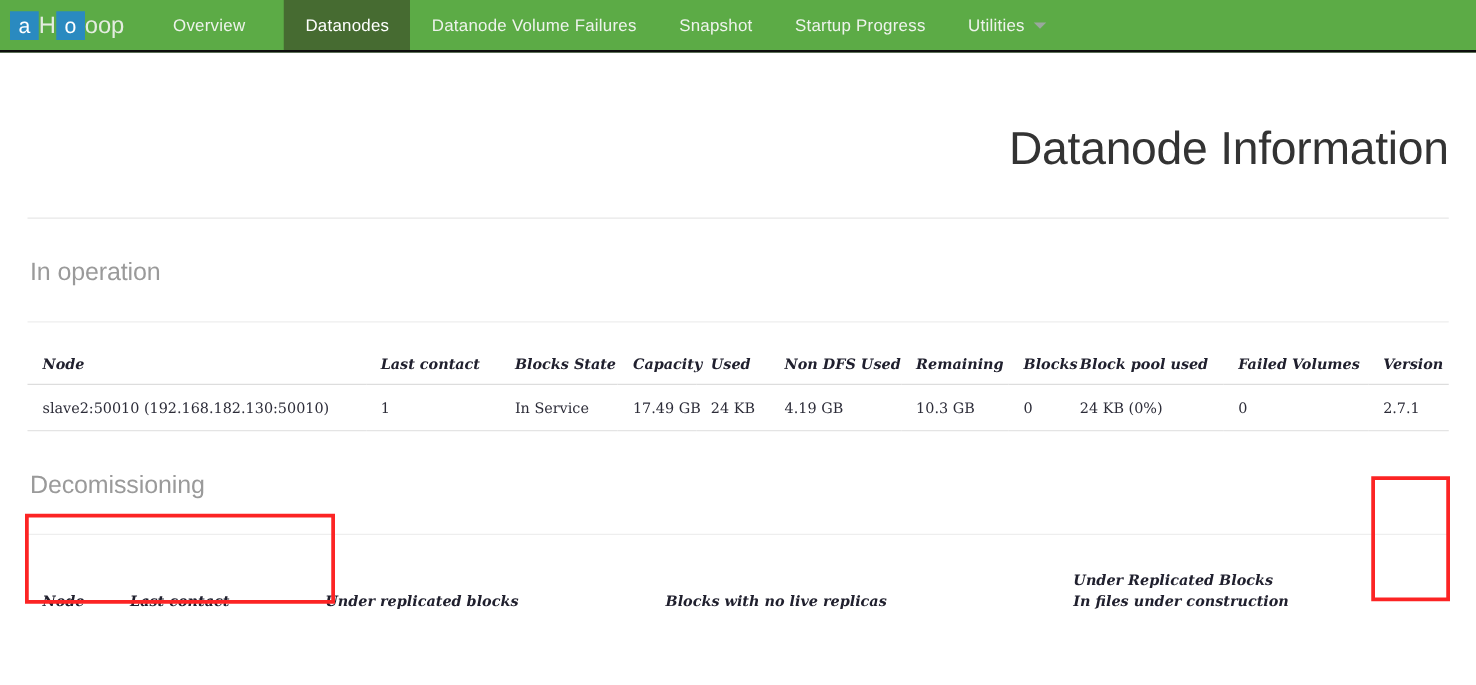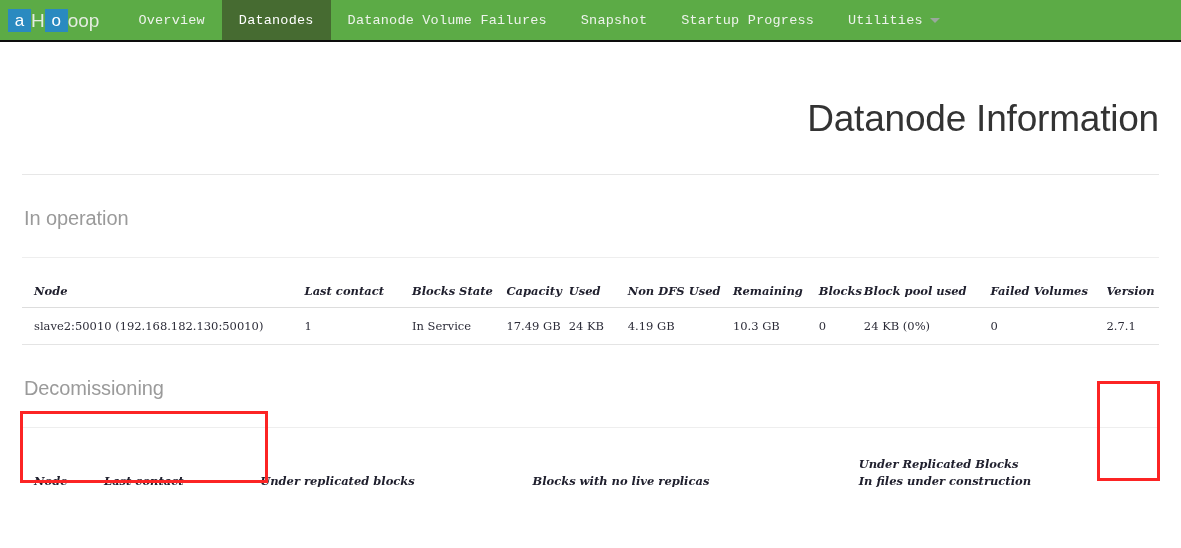--- a/index.html
+++ b/index.html
@@ -54,29 +54,30 @@
 
   .nav-items {
     display: flex;
     align-items: stretch;
     margin-left: 16px;
   }
   .nav-item {
     display: flex;
     align-items: center;
     padding: 0 17px;
-    font-family: Liberation Mono, monospace;
+    font-family: Liberation Sans, sans-serif;
     font-size: 13.5px;
     color: #eef3ec;
     cursor: pointer;
     letter-spacing: 0.2px;
   }
   .nav-item.active {
     background: #466b31;
     color: #ffffff;
+    margin-left: 14px;
   }
   .caret {
     display: inline-block;
     width: 0;
     height: 0;
     margin-left: 7px;
     border-left: 5px solid transparent;
     border-right: 5px solid transparent;
     border-top: 5px solid #9aa89d;
     vertical-align: middle;

